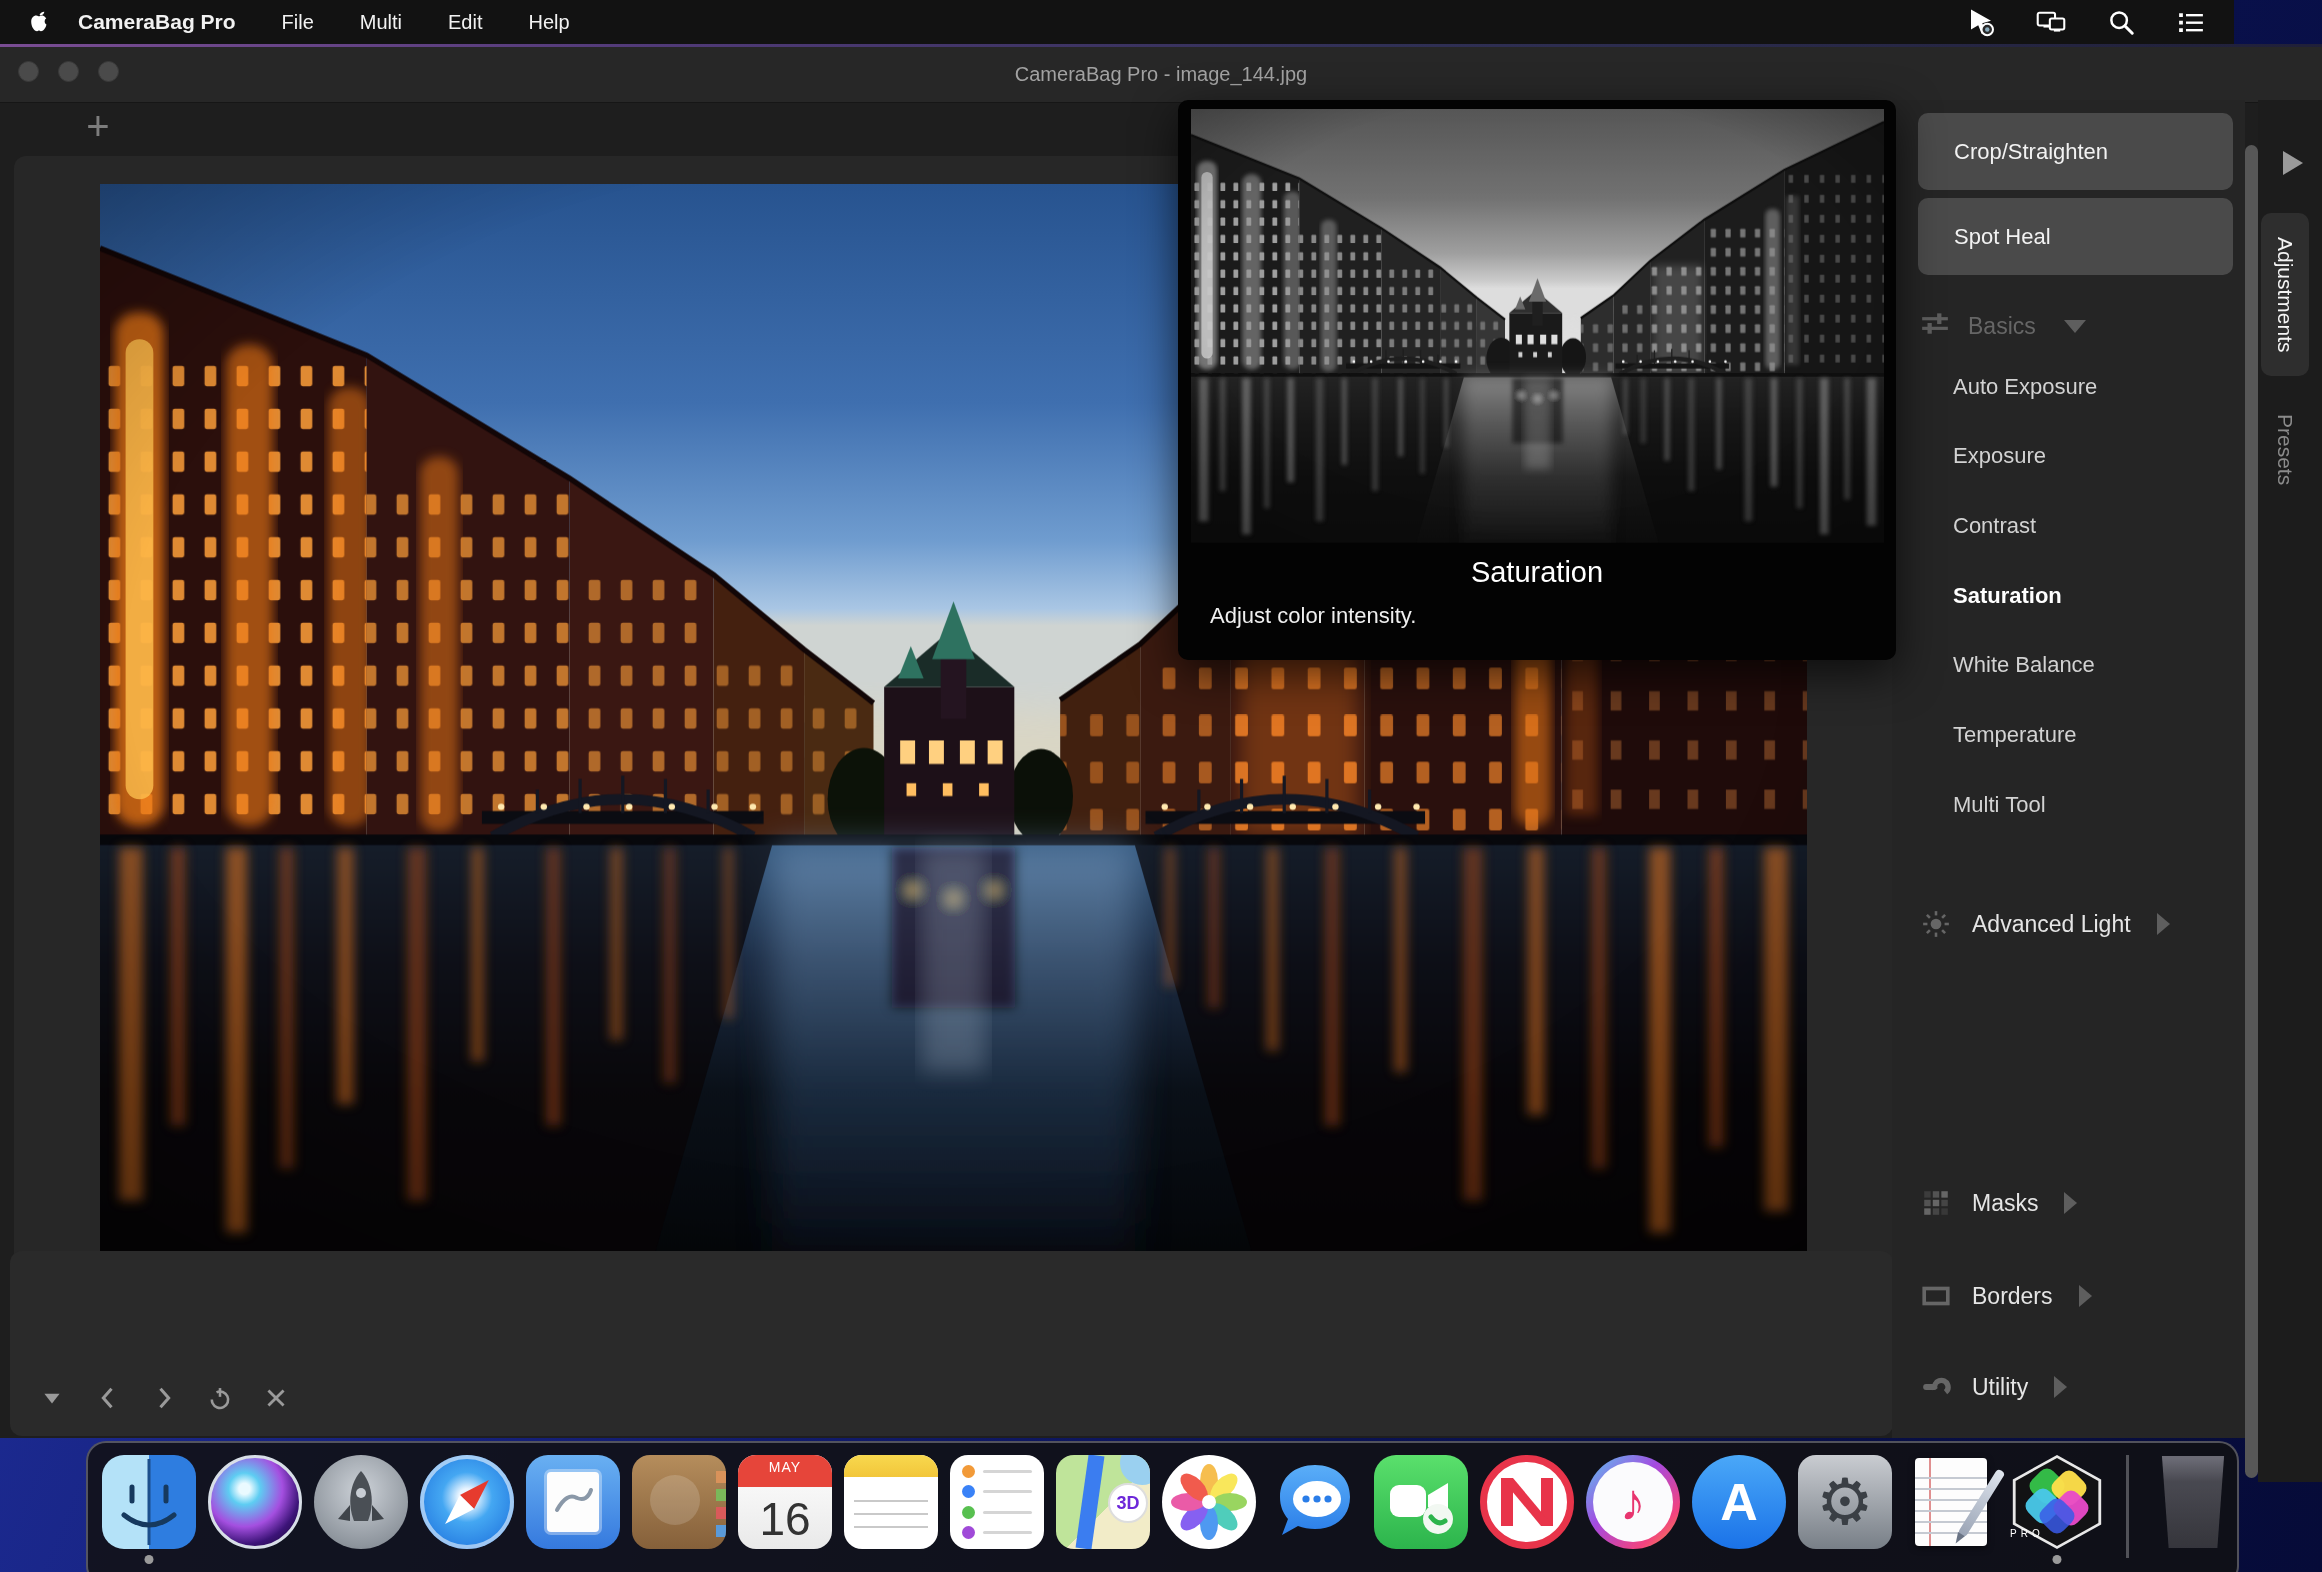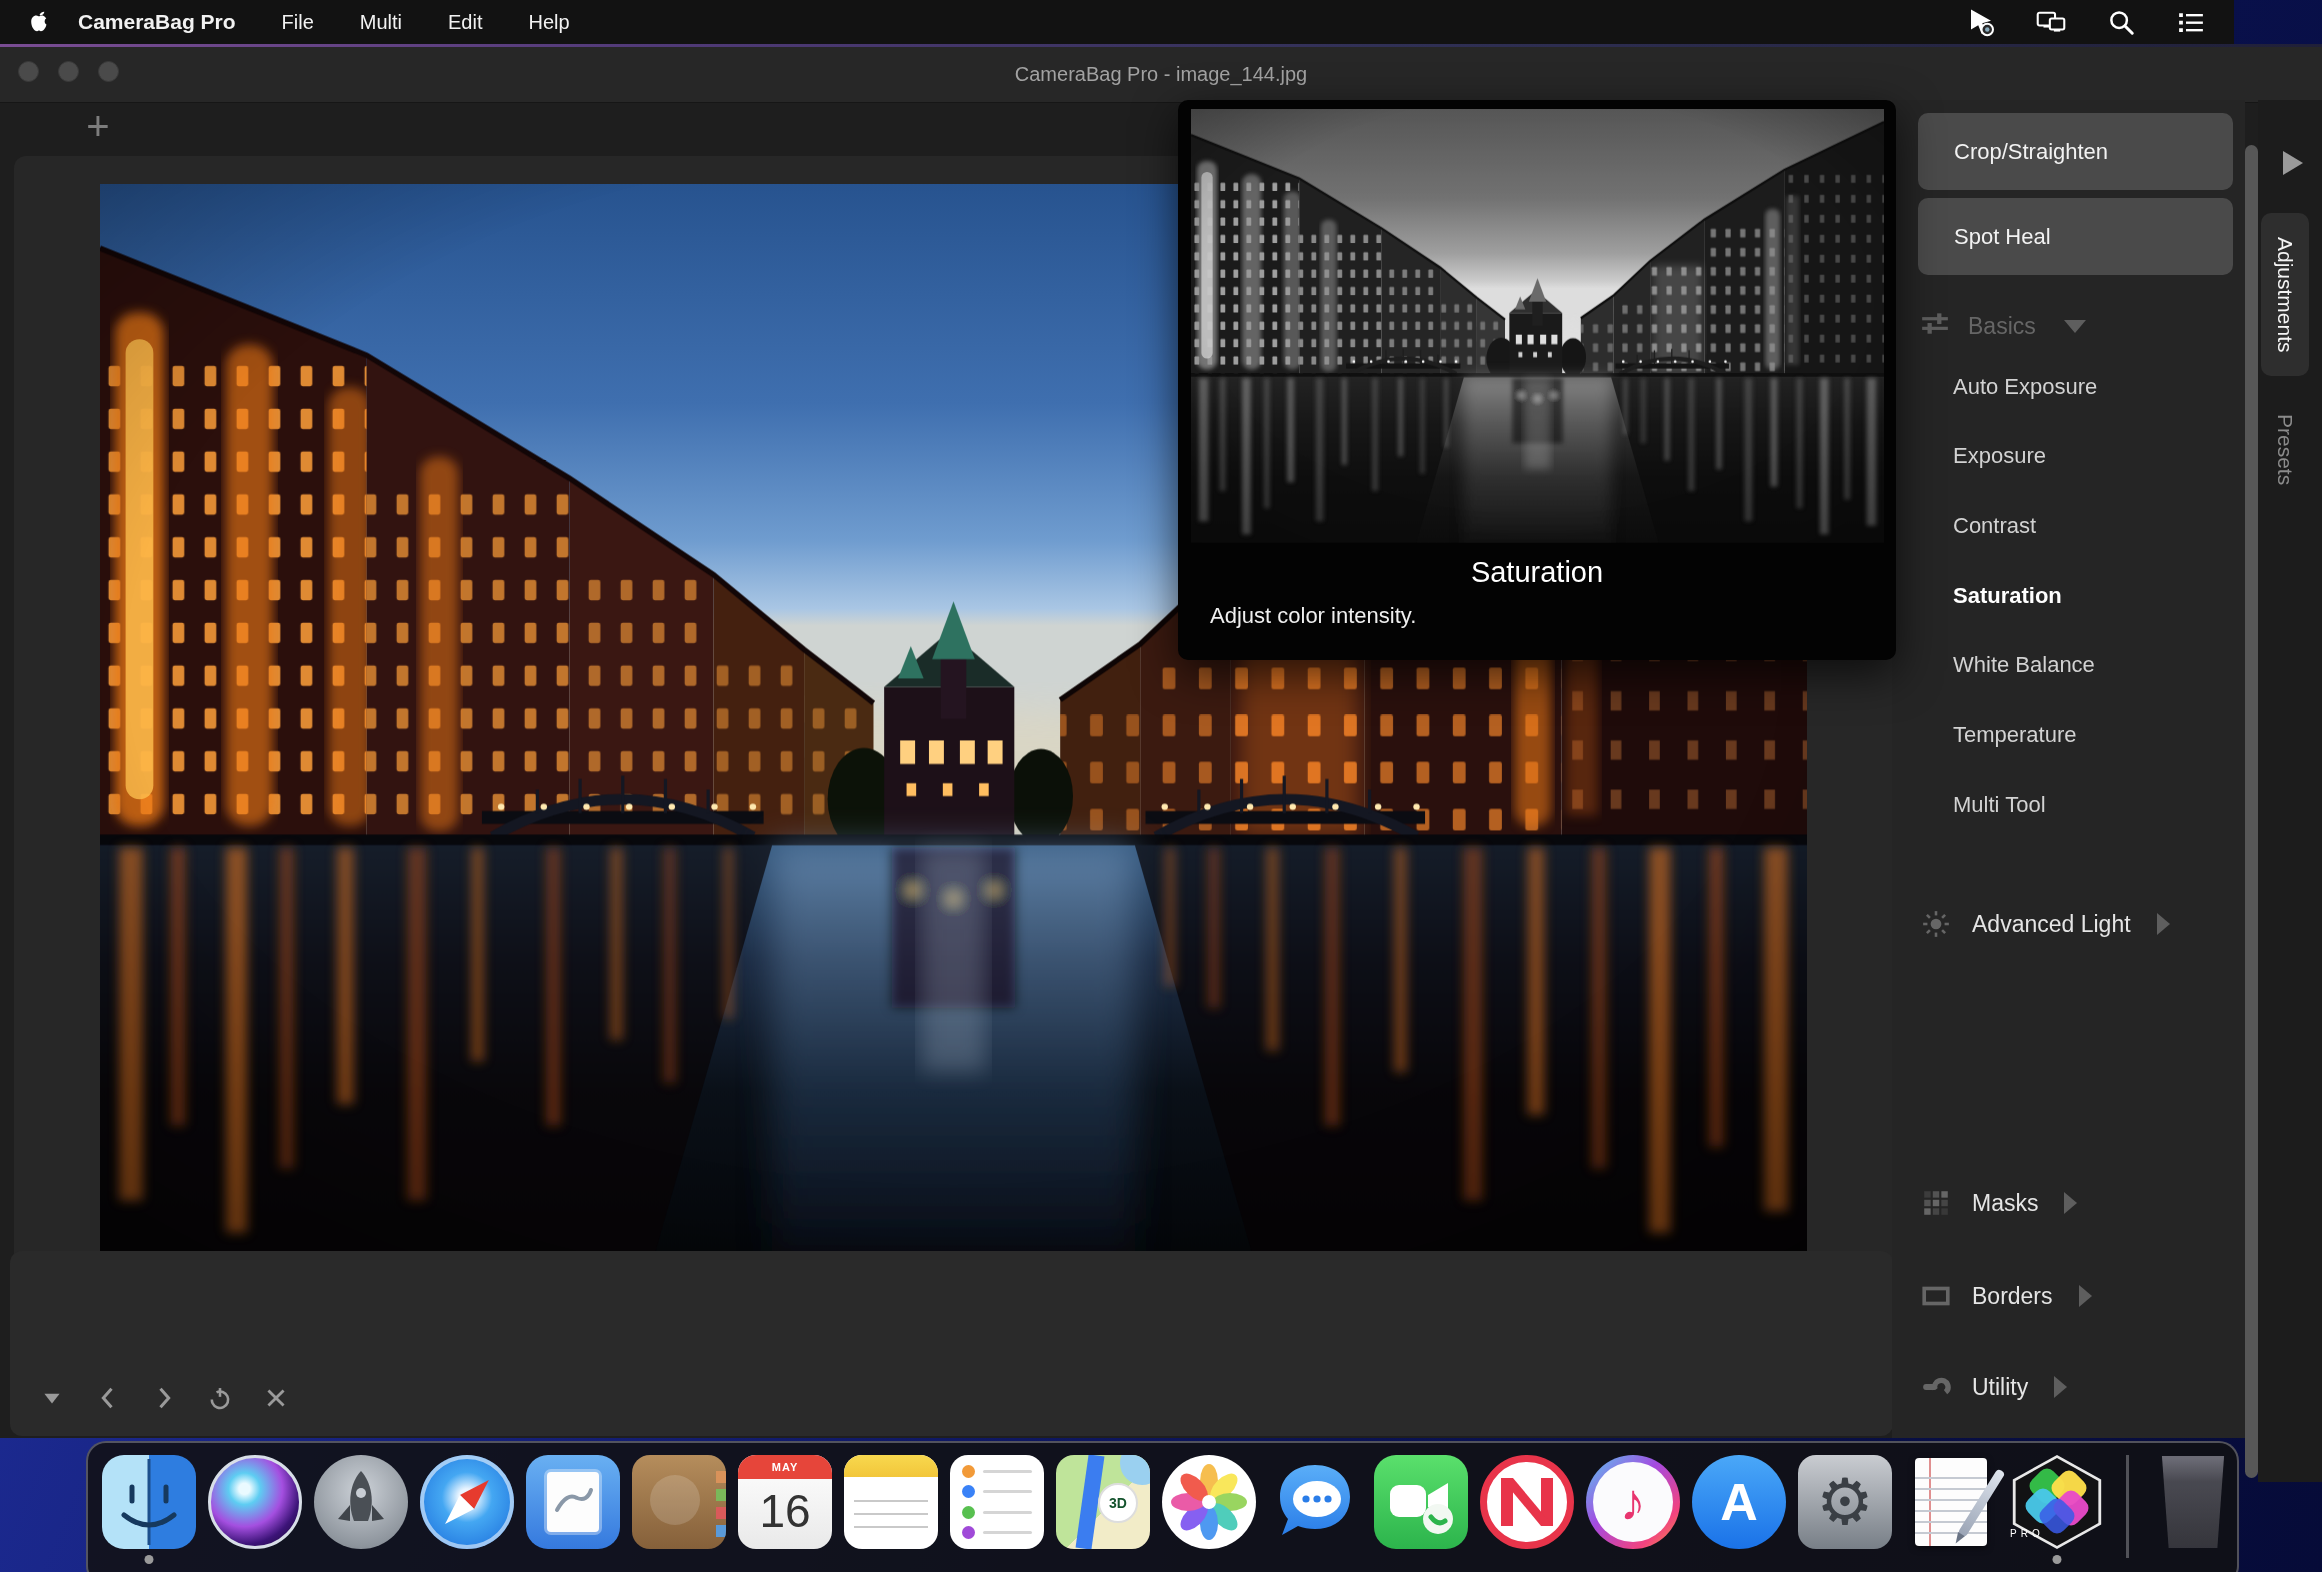--- a/index.html
+++ b/index.html
@@ -73,34 +73,34 @@
   .ic-siri{width:100%;height:100%;border-radius:50%;border:3px solid #d8dfe8;box-sizing:border-box;
     background:radial-gradient(circle at 38% 35%,#eafaff 0 7%,#5ecdf2 20%,#a44fe0 48%,#3c1478 70%,#10041e 100%);}
   .ic-launchpad{width:100%;height:100%;border-radius:50%;background:radial-gradient(circle at 50% 38%,#cdd2d8,#8f969e 72%,#70777f);}
   .ic-safari{width:100%;height:100%;border-radius:50%;background:radial-gradient(circle at 50% 45%,#eaf5ff 0 12%,#44a7f2 36%,#1565d8 100%);box-shadow:inset 0 0 0 4px rgba(255,255,255,.55);}
   .ic-mail{width:100%;height:100%;border-radius:22px;background:linear-gradient(180deg,#69b0f2,#3579de);display:flex;align-items:center;justify-content:center;}
   .ic-mail .stamp{width:52px;height:60px;background:#fdfdfd;border-radius:4px;box-shadow:0 0 0 3px rgba(255,255,255,.35);}
   .ic-contacts{width:100%;height:100%;border-radius:18px;background:linear-gradient(180deg,#b58d5c,#85603a);position:relative;overflow:hidden;}
   .ic-contacts .em{position:absolute;left:18px;top:20px;width:50px;height:50px;border-radius:50%;background:rgba(255,255,255,.16);}
   .ic-contacts .tab{position:absolute;right:0;width:10px;height:12px;}
   .ic-cal{width:100%;height:100%;border-radius:18px;background:linear-gradient(180deg,#ffffff,#e9e9e9);overflow:hidden;text-align:center;}
-  .ic-cal .mo{background:#e6453a;color:#fff;font-size:11px;font-weight:bold;height:24px;line-height:24px;letter-spacing:1px;}
+  .ic-cal .mo{background:#e6453a;color:#fff;font-size:14px;font-weight:normal;height:32px;line-height:24px;letter-spacing:1px;}
   .ic-cal .dy{color:#333;font-size:46px;font-weight:300;line-height:64px;}
   .ic-notes{width:100%;height:100%;border-radius:18px;background:#fff;overflow:hidden;}
   .ic-notes .band{height:22px;background:linear-gradient(180deg,#f8d84e,#f2c63a);}
   .ic-notes .lines{margin:12px 10px 0 10px;height:50px;background:repeating-linear-gradient(180deg,transparent 0 11px,#c9c9c9 11px 13px);}
   .ic-rem{width:100%;height:100%;border-radius:18px;background:#fff;padding:10px 12px;box-sizing:border-box;display:flex;flex-direction:column;justify-content:space-between;}
   .ic-rem .row{display:flex;align-items:center;gap:8px;}
   .ic-rem .d{width:13px;height:13px;border-radius:50%;}
   .ic-rem .l{flex:1;height:3px;background:#d5d5d5;border-radius:2px;}
   .ic-maps{width:100%;height:100%;border-radius:18px;overflow:hidden;position:relative;background:linear-gradient(135deg,#bfe49a 0 55%,#f2ecc8 55% 100%);}
   .ic-maps .rd{position:absolute;left:26px;top:0;width:16px;height:100%;background:#3b7df0;transform:rotate(8deg);}
   .ic-maps .wt{position:absolute;right:-14px;top:-14px;width:44px;height:44px;border-radius:50%;background:#9ad0f0;}
-  .ic-maps .b3d{position:absolute;right:12px;top:28px;width:36px;height:36px;border-radius:50%;background:#fff;border:2px solid #ddd;
-    display:flex;align-items:center;justify-content:center;font-size:14px;font-weight:bold;color:#14532d;}
+  .ic-maps .b3d{position:absolute;right:2px;top:28px;width:36px;height:36px;border-radius:50%;background:#fff;border:2px solid #ddd;
+    display:flex;align-items:center;justify-content:center;font-size:18px;font-weight:bold;color:#6d28d9;}
   .ic-photos{width:100%;height:100%;border-radius:50%;background:#fff;display:flex;align-items:center;justify-content:center;}
   .ic-msg{width:100%;height:100%;}
   .ic-ft{width:100%;height:100%;border-radius:22px;background:linear-gradient(180deg,#5ae06c,#2cb44c);display:flex;align-items:center;justify-content:center;}
   .ic-news{width:100%;height:100%;border-radius:50%;background:#fff;border:7px solid #e8344a;box-sizing:border-box;position:relative;overflow:hidden;}
   .ic-news i{position:absolute;top:16px;width:12px;height:48px;background:#e8344a;}
   .ic-music{width:100%;height:100%;border-radius:50%;background:linear-gradient(135deg,#58c8f0,#a44ae0 42%,#f2437f 78%,#f09a3e);position:relative;display:flex;align-items:center;justify-content:center;}
   .ic-music:before{content:"";position:absolute;inset:7px;border-radius:50%;background:#fbfbfd;}
   .ic-music .note{position:relative;color:#e8356f;font-size:52px;line-height:52px;}
   .ic-as{width:100%;height:100%;border-radius:50%;background:linear-gradient(180deg,#4aa8f8,#1a72e8);display:flex;align-items:center;justify-content:center;color:#fff;font-size:52px;font-weight:bold;}
   .ic-sp{width:100%;height:100%;border-radius:18px;background:linear-gradient(180deg,#c9ccd1,#787f87);display:flex;align-items:center;justify-content:center;color:#3a3f45;font-size:64px;}

